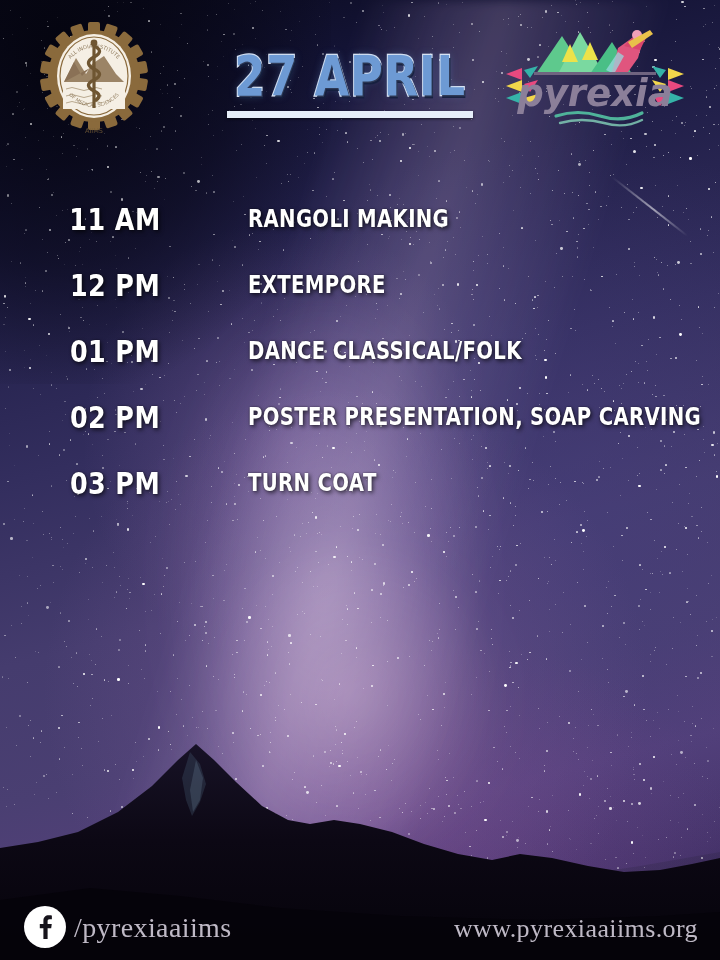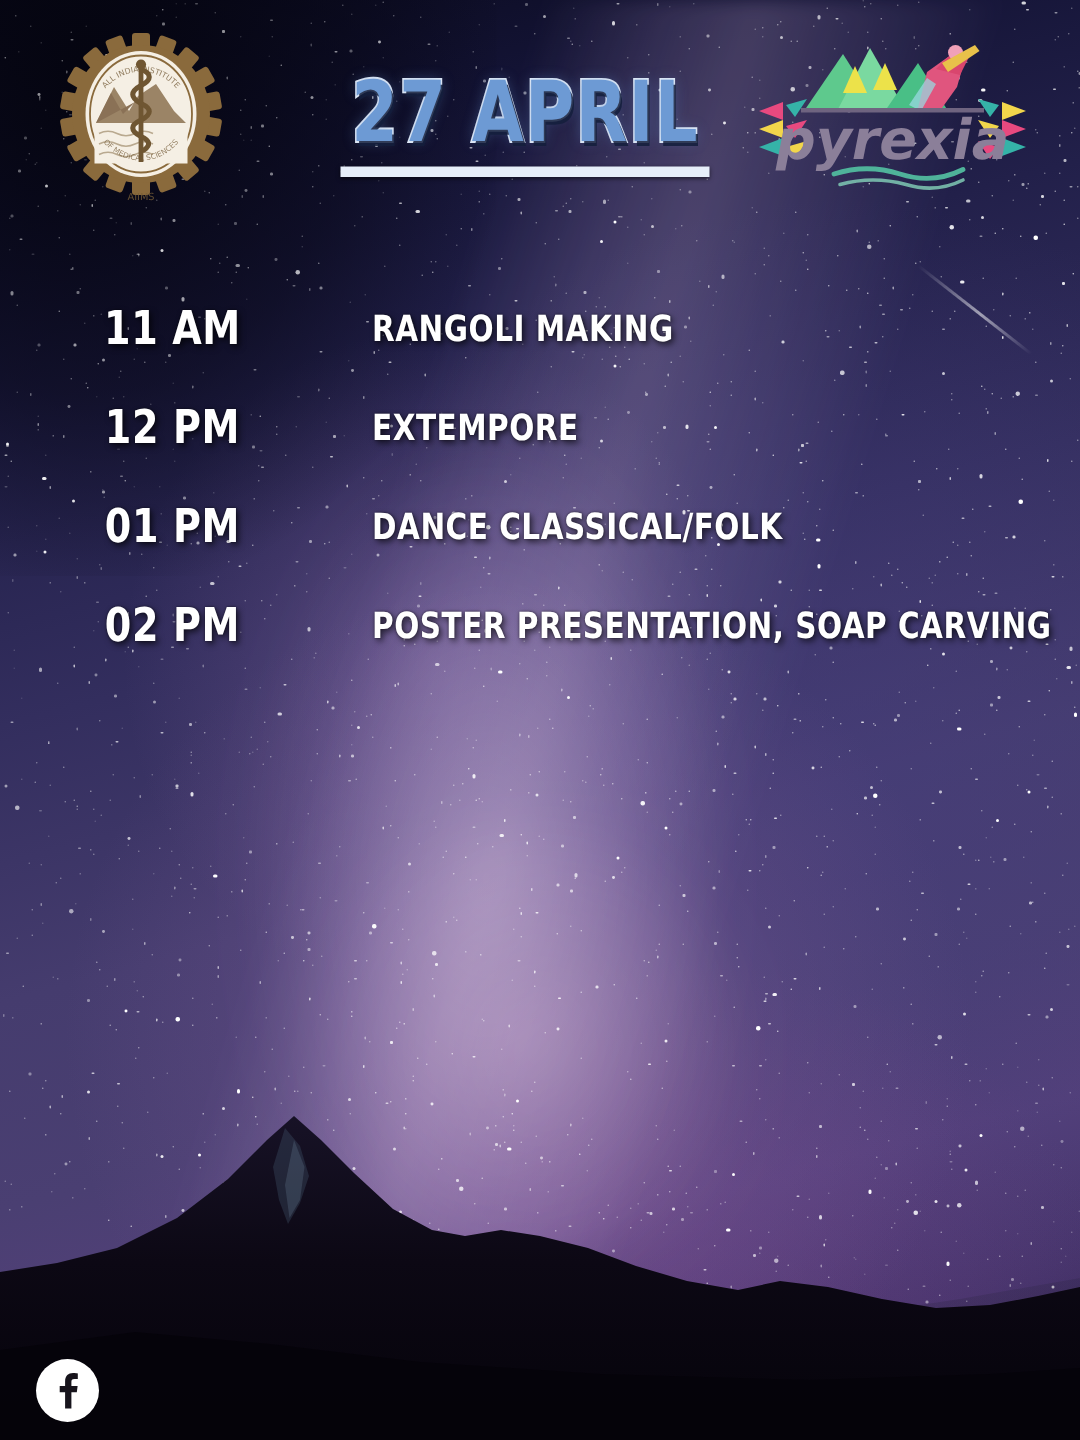--- a/index.html
+++ b/index.html
@@ -2498,26 +2498,32 @@
         <div class="event">EXTEMPORE</div>
       </div>
       <div class="row">
         <div class="time">01 PM</div>
         <div class="event">DANCE CLASSICAL/FOLK</div>
       </div>
       <div class="row">
         <div class="time">02 PM</div>
         <div class="event">POSTER PRESENTATION, SOAP CARVING</div>
       </div>
+      <div class="row">
+        <div class="time">03 PM</div>
+        <div class="event">TURN COAT</div>
+      </div>
     </div>
 
   <div class="footer">
     <div class="fb-icon">
       <svg width="26" height="26" viewBox="0 0 26 26" aria-hidden="true">
         <path d="M15.6,25 V14.2 h3.6 l0.55,-4.2 H15.6 V7.35
                  c0,-1.2 0.34,-2.03 2.07,-2.03 l2.2,0 V1.6
                  C19.5,1.52 18.2,1.35 16.7,1.35
                  c-3.15,0 -5.3,1.92 -5.3,5.45 V10 H7.8 v4.2 h3.6 V25 Z" fill="#17141c"></path>
       </svg>
     </div>
+    <div class="fb-handle">/pyrexiaaiims</div>
+    <div class="website">www.pyrexiaaiims.org</div>
   </div>
 
 </div>
 
 </body></html>

